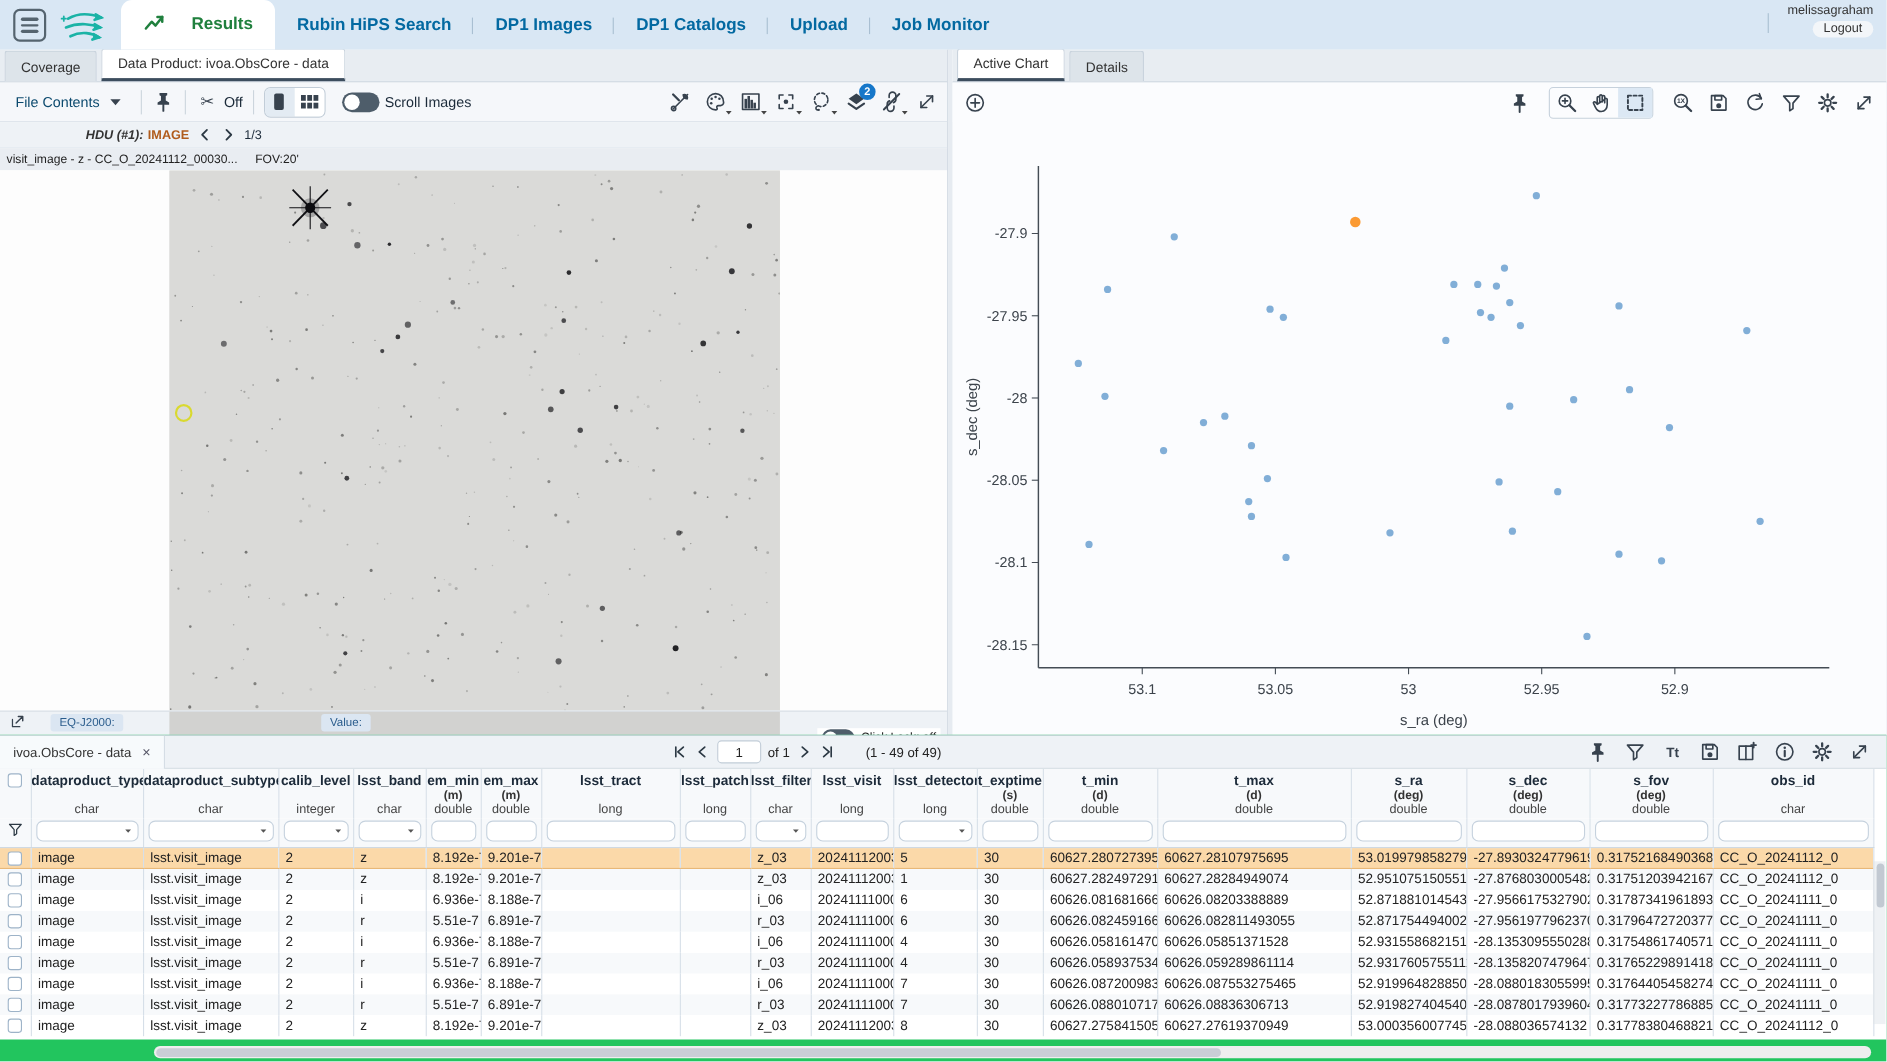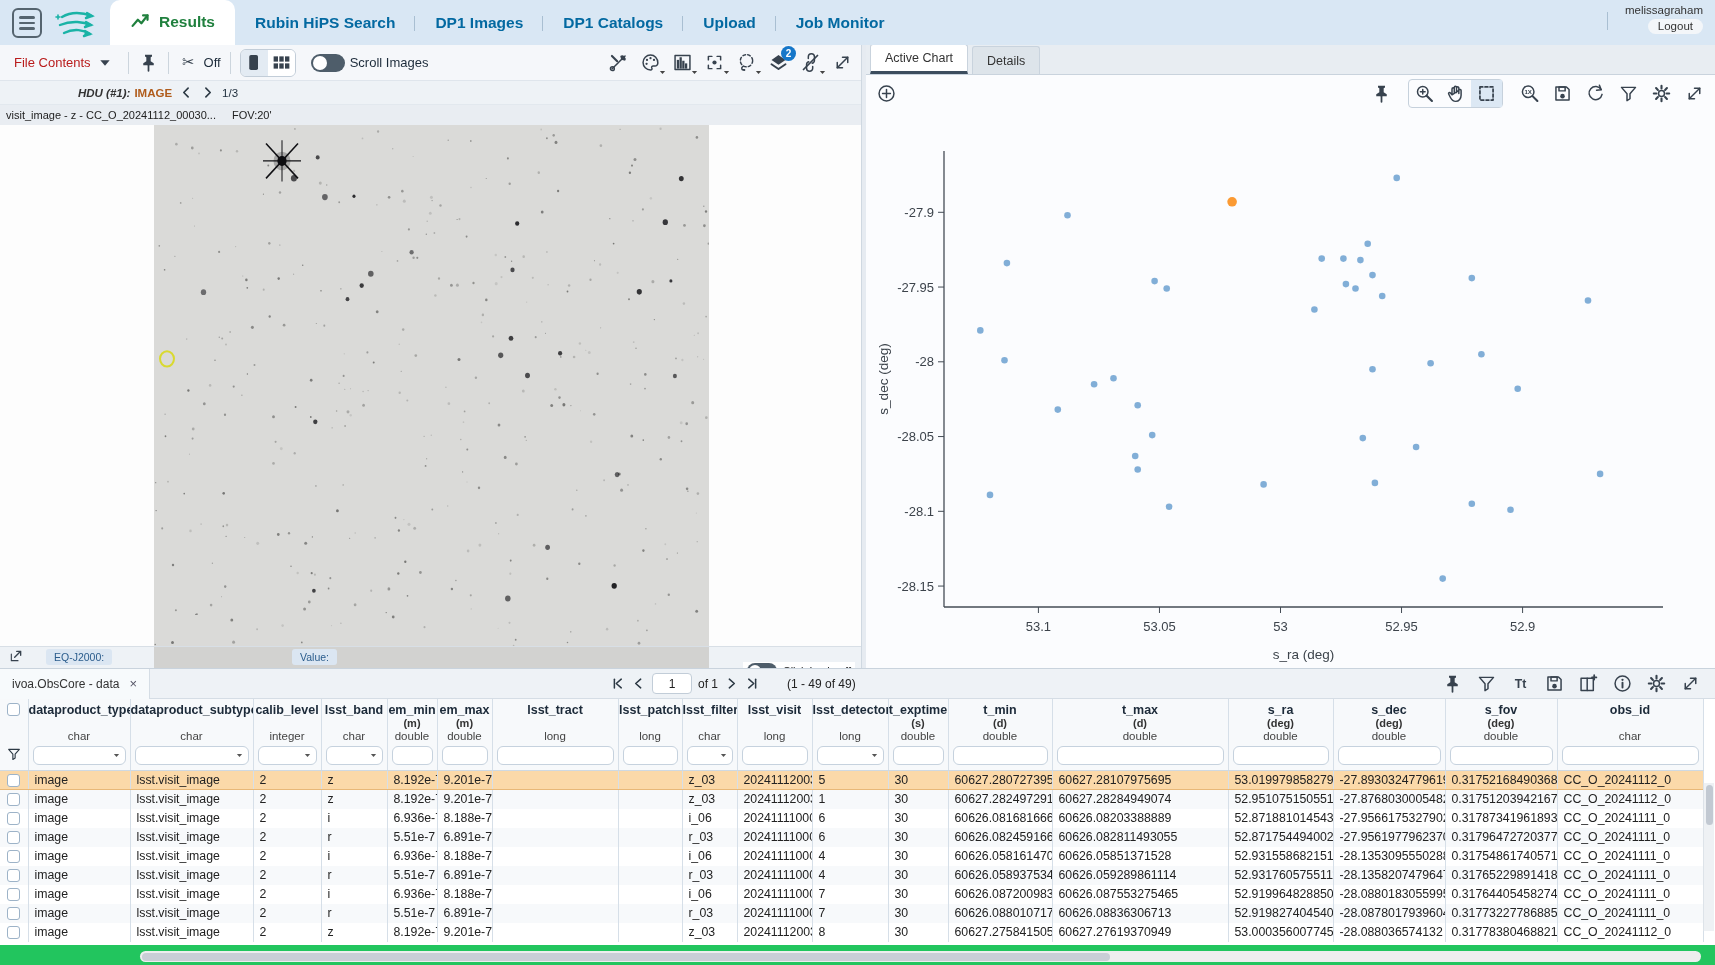--- a/index.html
+++ b/index.html
@@ -11,39 +11,39 @@
   .ic.sm svg { width:16px; height:16px; }
 
   
   .navbar { height:45px; background:#d9e7f4; display:flex; align-items:flex-end; padding:0 10px; position:relative; }
   .hamburger { width:30px; height:30px; border:2px solid #55646f; border-radius:6px; margin:0 8px 7px 2px; display:flex; flex-direction:column; justify-content:center; gap:3px; padding:0 5px; cursor:pointer; }
   .hamburger i { display:block; height:2.5px; background:#55646f; border-radius:2px; }
   .applogo { margin:0 14px 4px 4px; }
   .nav-tabs { display:flex; align-items:flex-end; height:100%; }
   .nav-tab { padding:12px 20px 13px 20px; font-size:15.5px; font-weight:700; color:#0369a1; cursor:pointer; position:relative; white-space:nowrap; }
   .nav-tab:not(.active):not(:last-child)::after { content:""; position:absolute; right:0; top:14px; bottom:14px; width:1px; background:#a9bfd2; }
-  .nav-tab.active { background:#ffffff; border-radius:10px 10px 0 0; color:#20803e; display:flex; gap:8px; align-items:center; padding-top:11px; }
+  .nav-tab.active { background:#ffffff; border-radius:10px 10px 0 0; color:#20803e; display:flex; gap:23px; align-items:center; padding-top:11px; }
   .userbox { position:absolute; right:12px; top:4px; text-align:right; }
   .userbox .uname { font-size:11.5px; color:#333; }
   .userbox .logout { display:inline-block; margin-top:2px; background:#f3f6f9; border-radius:9px; padding:1px 10px 2px; font-size:11.5px; color:#333; cursor:pointer; }
   .userbox::before { content:""; position:absolute; left:-18px; top:8px; bottom:4px; width:1px; background:#a9bfd2; }
 
   
   .main { display:flex; height:623px; }
   .left-panel { width:862px; background:#fff; display:flex; flex-direction:column; border-right:1px solid #cfd8e1; }
   .v-split { width:4px; background:#e6ebf1; }
   .right-panel { flex:1; background:#fbfcfe; display:flex; flex-direction:column; }
 
   .ptabs { height:30px; background:#e8edf2; display:flex; align-items:flex-end; border-bottom:1px solid #c9d3dd; }
   .ptab { height:28px; display:flex; align-items:center; padding:0 14px; font-size:12.5px; color:#333; background:#dde4ea; border:1px solid #c9d3dd; border-bottom:none; margin-left:4px; border-radius:3px 3px 0 0; cursor:pointer; white-space:nowrap; }
   .ptab.active { background:#fff; font-weight:400; border-bottom:3px solid #3c4d5e; height:30px; }
 
   
   .img-toolbar { height:36px; background:#f5f7fa; border-bottom:1px solid #dfe5ec; display:flex; align-items:center; padding:0 8px; gap:9px; }
-  .dropbtn { display:flex; align-items:center; gap:6px; font-size:13px; color:#b91c1c; padding:4px 6px; border-radius:5px; cursor:pointer; }
+  .dropbtn { display:flex; align-items:center; gap:6px; font-size:13px; color:#0c4a6e; padding:4px 6px; border-radius:5px; cursor:pointer; }
   .tsep { width:1px; height:22px; background:#ccd5dd; }
   .toolbtn { display:flex; align-items:center; gap:5px; font-size:13px; cursor:pointer; }
   .segbox { display:flex; border:1px solid #c2cdd8; border-radius:6px; overflow:hidden; }
   .segbtn { width:27px; height:26px; display:flex; align-items:center; justify-content:center; background:#fff; cursor:pointer; }
   .segbtn.on { background:#e3ebf3; }
   .toggle { width:34px; height:18px; background:#4e5d6a; border-radius:9px; position:relative; cursor:pointer; flex:none; }
   .toggle i { position:absolute; left:2px; top:2px; width:14px; height:14px; background:#fff; border-radius:50%; }
   .right-icons { margin-left:auto; display:flex; align-items:center; gap:11px; }
   .iwrap { position:relative; cursor:pointer; }
   .iwrap .caret { position:absolute; right:-6px; bottom:-4px; color:#444; }
@@ -145,20 +145,24 @@
     </nav>
   <div class="userbox">
     <div class="uname">melissagraham</div>
     <div class="logout">Logout</div>
   </div>
 </header>
 
 <div class="main">
 
   <section class="left-panel">
+    <div class="ptabs" id="imgTabs">
+        <div class="ptab">Coverage</div>
+        <div class="ptab active">Data Product: ivoa.ObsCore - data</div>
+      </div>
 
     <div class="img-toolbar">
       <div class="dropbtn">
         <span>File Contents</span>
         <span class="ic sm">
             <svg viewBox="0 0 24 24" fill="none" stroke="currentColor" stroke-width="1.7" stroke-linecap="round" stroke-linejoin="round">
               <path d="M5 8l7 8 7-8z" fill="currentColor" stroke="none"></path>
             </svg>
           </span>
       </div>

